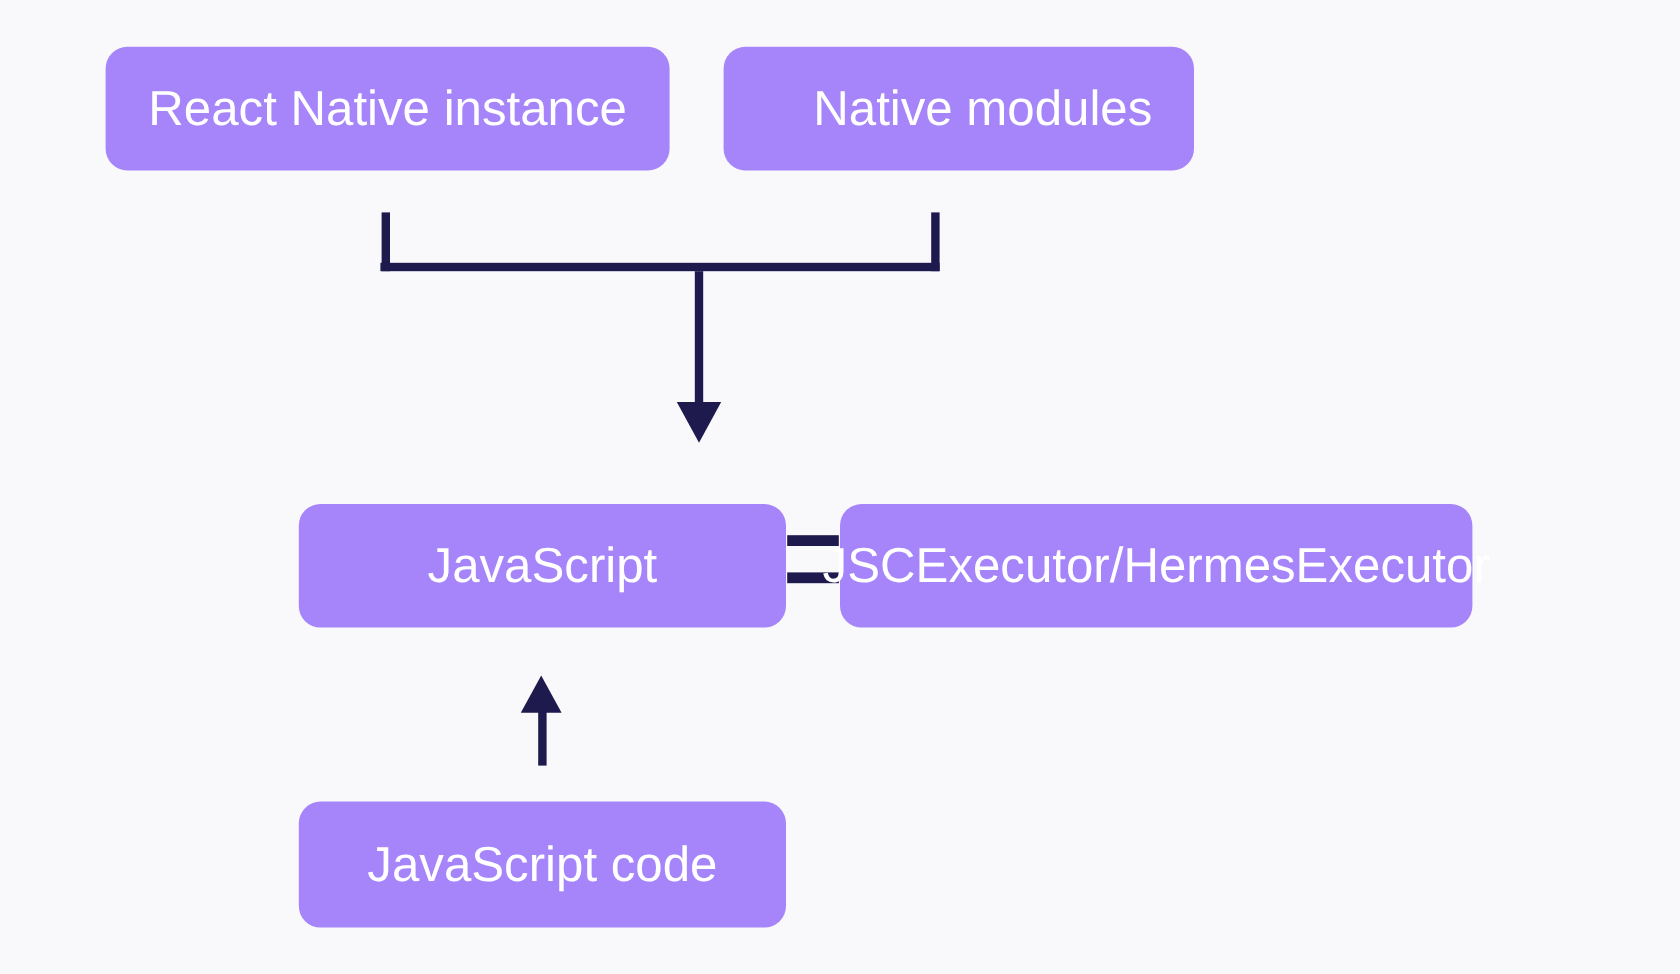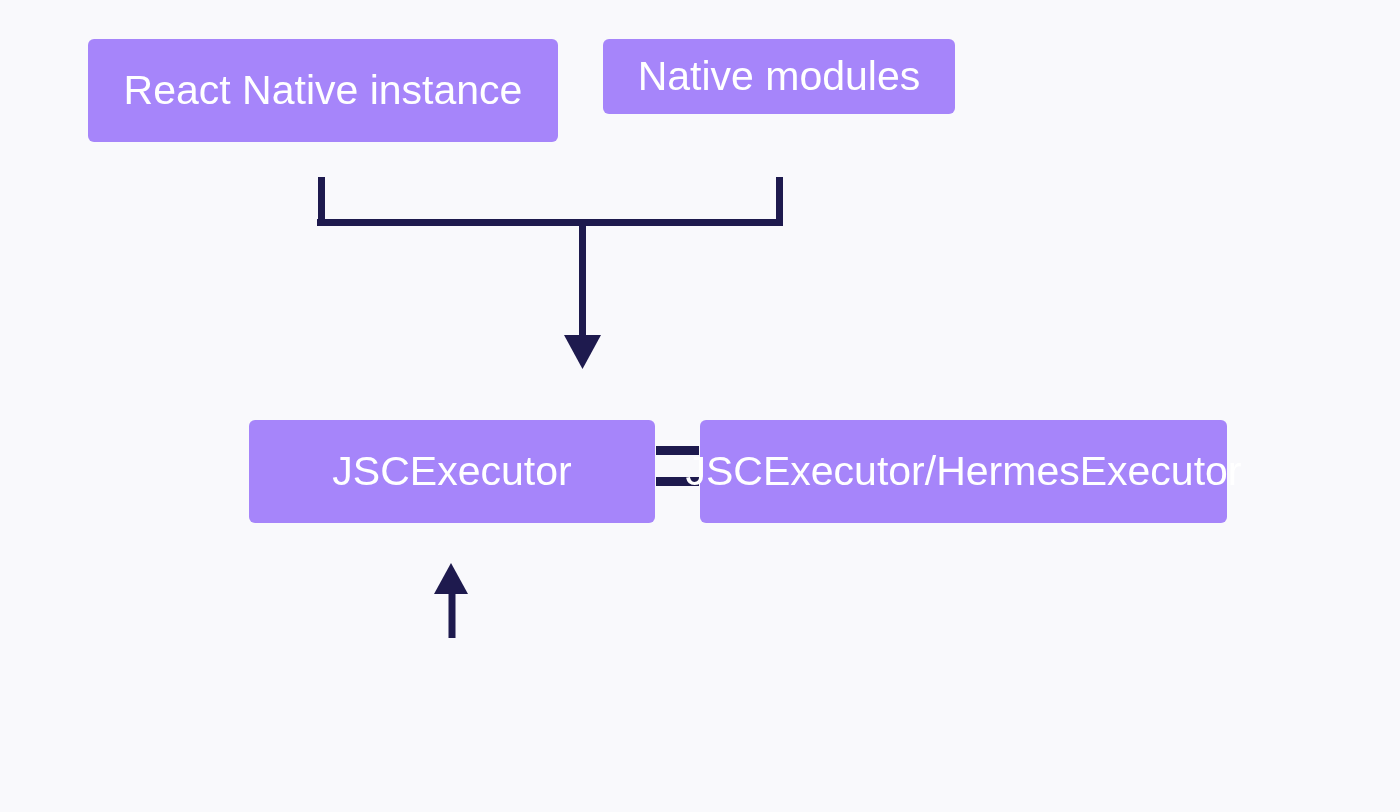--- a/index.html
+++ b/index.html
@@ -18,31 +18,31 @@
     position: absolute;
     left: 0;
     top: 0;
     width: 1400px;
     height: 812px;
   }
   .node {
     position: absolute;
     background: var(--node_fill, #a685fa);
     color: var(--node_text, #ffffff);
-    border-radius: 6px;
+    border-radius: 18px;
     display: flex;
     align-items: center;
     justify-content: center;
     font-size: 41px;
     font-weight: 400;
     line-height: 1;
     white-space: nowrap;
   }
   #node-react-native-instance { left: 88px;  top: 39px;  width: 470px; height: 103px; }
-  #node-native-modules        { left: 603px; top: 39px;  width: 352px; height: 75px; }
+  #node-native-modules        { left: 603px; top: 39px;  width: 352px; height: 103px; padding-left: 40px; }
   #node-js-executor           { left: 249px; top: 420px; width: 406px; height: 103px; }
   #node-jsc-hermes-executor   { left: 700px; top: 420px; width: 527px; height: 103px; }
   #node-javascript-code       { left: 249px; top: 668px; width: 406px; height: 105px; }
   svg.connector-layer {
     position: absolute;
     left: 0;
     top: 0;
     pointer-events: none;
   }
   .connector-shape {
@@ -72,18 +72,19 @@
     <g>
       <rect class="connector-shape" x="448.5" y="591" width="7" height="47"></rect>
       <polygon class="connector-shape" points="434,594 468,594 451,563"></polygon>
     </g>
   </svg>
 
   <div class="node" id="node-react-native-instance">React Native instance</div>
 
   <div class="node" id="node-native-modules">Native modules</div>
 
-  <div class="node" id="node-js-executor">JSCExecutor</div>
+  <div class="node" id="node-js-executor">JavaScript</div>
 
   <div class="node" id="node-jsc-hermes-executor">JSCExecutor/HermesExecutor</div>
 
+  <div class="node" id="node-javascript-code">JavaScript code</div>
 
 </div>
 
 </body></html>

